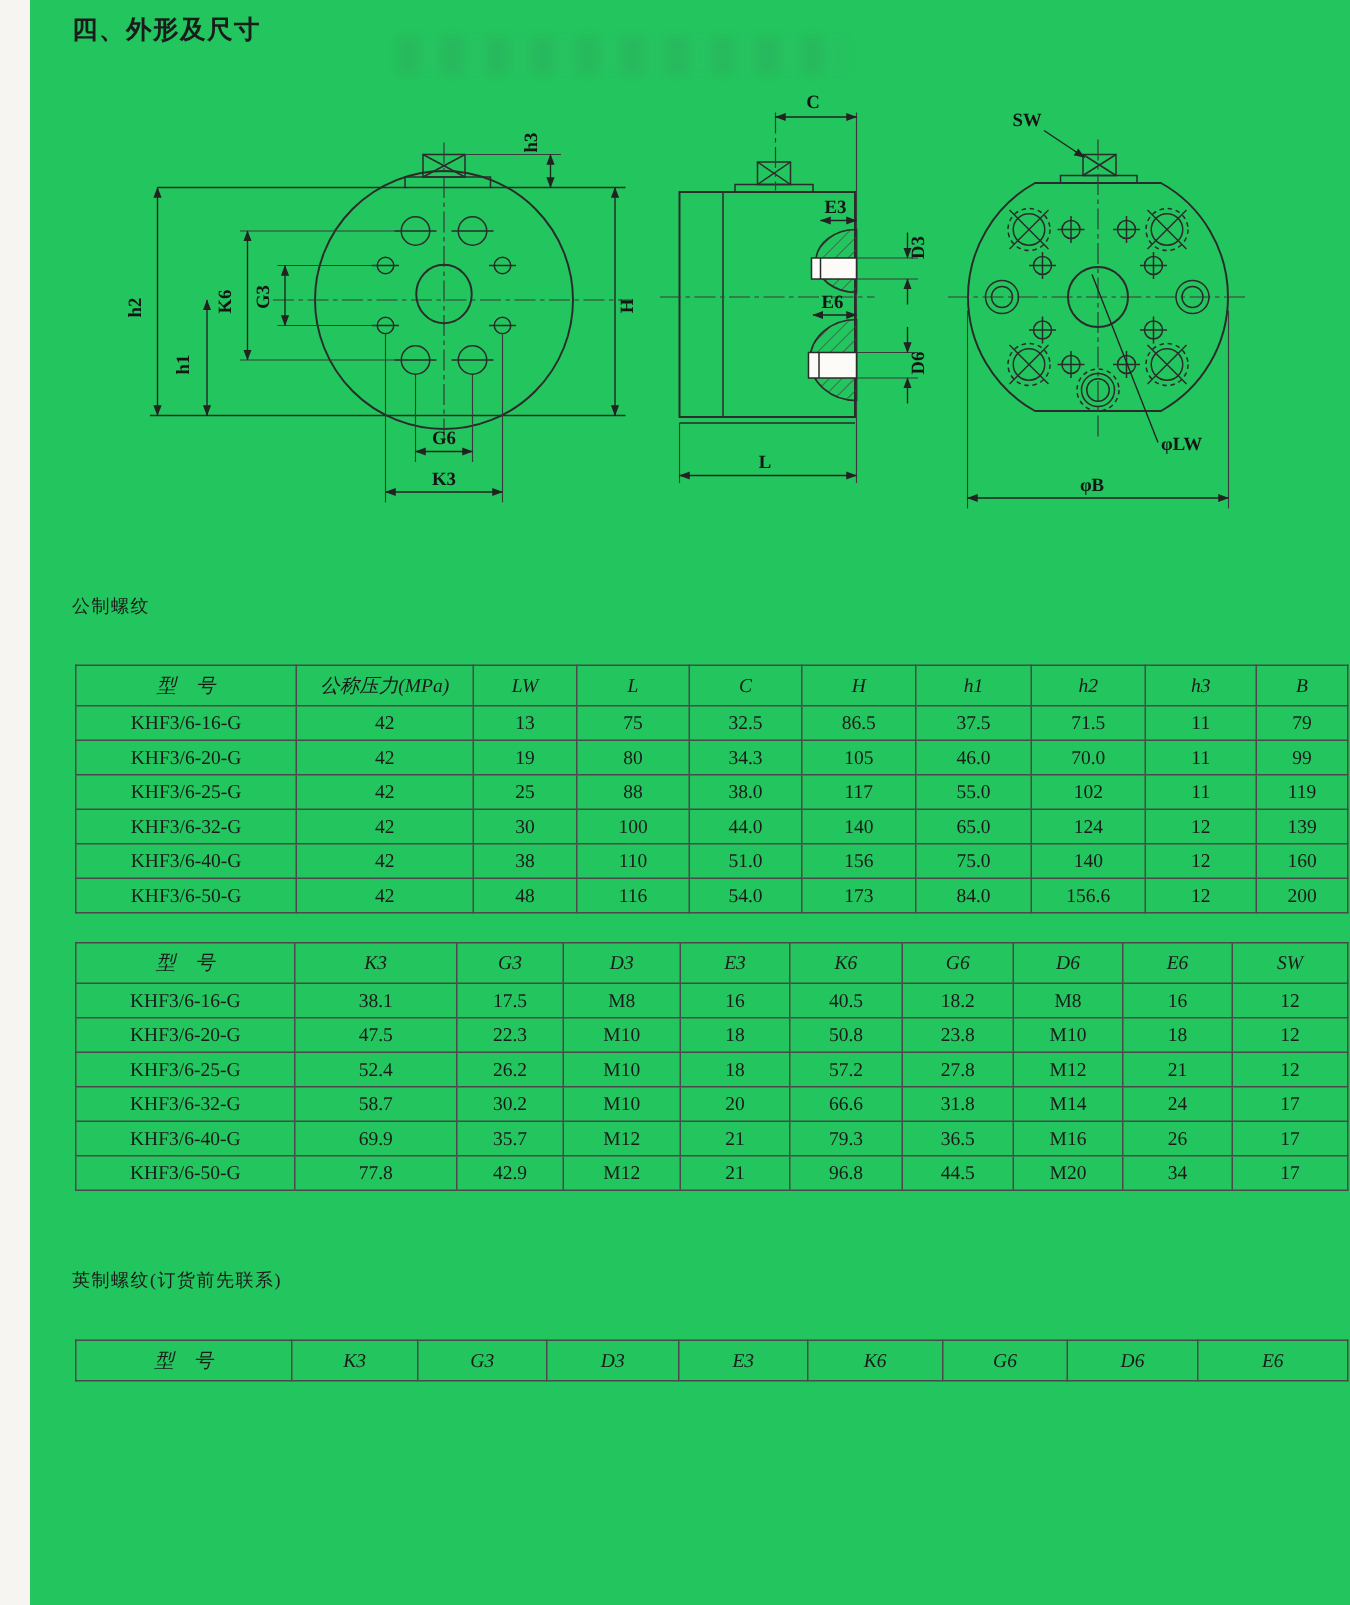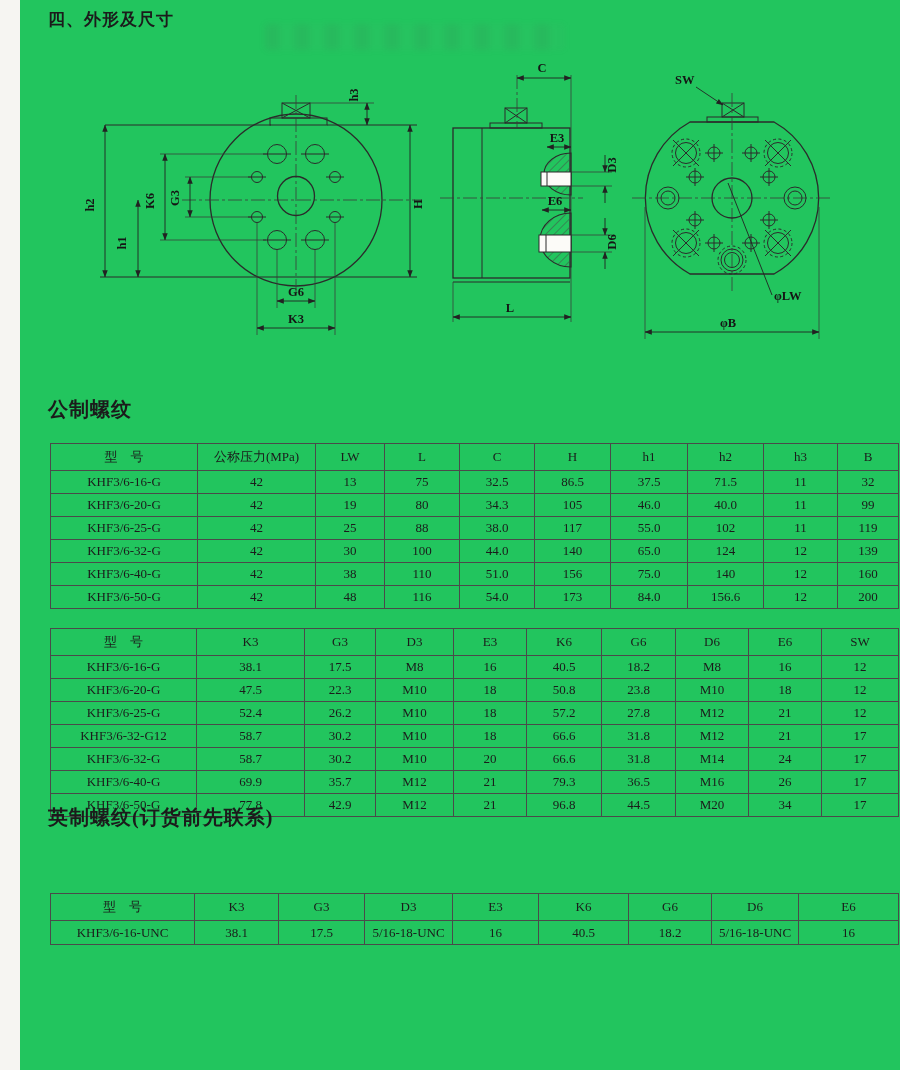--- a/index.html
+++ b/index.html
@@ -17,39 +17,39 @@
     position:absolute;left:28px;top:8px;
     font-size:17px;font-weight:bold;letter-spacing:1px;
   }
   .smudge{
     position:absolute;left:245px;top:24px;width:300px;height:26px;
     background:repeating-linear-gradient(90deg,rgba(90,90,90,.10) 0 14px,rgba(140,140,140,.04) 14px 30px);
     filter:blur(3px);border-radius:4px;
   }
   .sec-title{
     position:absolute;left:28px;
-    font-size:20px;font-weight:bold;letter-spacing:1px;
+    font-size:12px;font-weight:normal;letter-spacing:1px;
   }
   #sec-metric{top:396px;}
-  #sec-imperial{top:804px;}
+  #sec-imperial{top:845px;}
   svg.drawings{position:absolute;left:0;top:55px;}
 
   .tbl-wrap{position:absolute;left:30px;width:848px;}
   #t1{top:443px;} #t2{top:628px;} #t3{top:893px;}
   table.dims{
     border-collapse:collapse;table-layout:fixed;width:848px;
     border:1.5px solid #3c3c3c;
   }
   table.dims th,table.dims td{
     border:1px solid #4a4a4a;
     text-align:center;vertical-align:middle;
     font-size:13px;font-weight:normal;
     padding:0 2px;overflow:hidden;white-space:nowrap;
   }
-  table.dims th{height:26px;}
+  table.dims th{height:26px;font-style:italic;}
   #t1 td,#t2 td{height:22px;}
   #t3 td{height:23px;}
 
   
   .o{fill:none;stroke:#2b2b2b;stroke-width:1.3;}
   .o2{fill:none;stroke:#2b2b2b;stroke-width:1;}
   .cl{fill:none;stroke:#3a3a3a;stroke-width:.8;stroke-dasharray:14 3 3 3;}
   .x{fill:none;stroke:#3a3a3a;stroke-width:.75;}
   .d{fill:none;stroke:#222;stroke-width:.9;marker-start:url(#arr);marker-end:url(#arr);}
   .d1{fill:none;stroke:#222;stroke-width:.9;marker-end:url(#arr);}
@@ -332,31 +332,31 @@
           <tr>
             <td>KHF3/6-16-G</td>
             <td>42</td>
             <td>13</td>
             <td>75</td>
             <td>32.5</td>
             <td>86.5</td>
             <td>37.5</td>
             <td>71.5</td>
             <td>11</td>
-            <td>32</td>
+            <td>79</td>
           </tr>
           <tr>
             <td>KHF3/6-20-G</td>
             <td>42</td>
             <td>19</td>
             <td>80</td>
             <td>34.3</td>
             <td>105</td>
             <td>46.0</td>
-            <td>40.0</td>
+            <td>70.0</td>
             <td>11</td>
             <td>99</td>
           </tr>
           <tr>
             <td>KHF3/6-25-G</td>
             <td>42</td>
             <td>25</td>
             <td>88</td>
             <td>38.0</td>
             <td>117</td>
@@ -464,32 +464,20 @@
             <td>26.2</td>
             <td>M10</td>
             <td>18</td>
             <td>57.2</td>
             <td>27.8</td>
             <td>M12</td>
             <td>21</td>
             <td>12</td>
           </tr>
           <tr>
-            <td>KHF3/6-32-G12</td>
-            <td>58.7</td>
-            <td>30.2</td>
-            <td>M10</td>
-            <td>18</td>
-            <td>66.6</td>
-            <td>31.8</td>
-            <td>M12</td>
-            <td>21</td>
-            <td>17</td>
-          </tr>
-          <tr>
             <td>KHF3/6-32-G</td>
             <td>58.7</td>
             <td>30.2</td>
             <td>M10</td>
             <td>20</td>
             <td>66.6</td>
             <td>31.8</td>
             <td>M14</td>
             <td>24</td>
             <td>17</td>
@@ -544,28 +532,17 @@
             <th>G3</th>
             <th>D3</th>
             <th>E3</th>
             <th>K6</th>
             <th>G6</th>
             <th>D6</th>
             <th>E6</th>
           </tr>
         </thead>
         <tbody>
-          <tr>
-            <td>KHF3/6-16-UNC</td>
-            <td>38.1</td>
-            <td>17.5</td>
-            <td>5/16-18-UNC</td>
-            <td>16</td>
-            <td>40.5</td>
-            <td>18.2</td>
-            <td>5/16-18-UNC</td>
-            <td>16</td>
-          </tr>
         </tbody>
       </table>
   </div>
 
 </div>
 
 </body></html>

